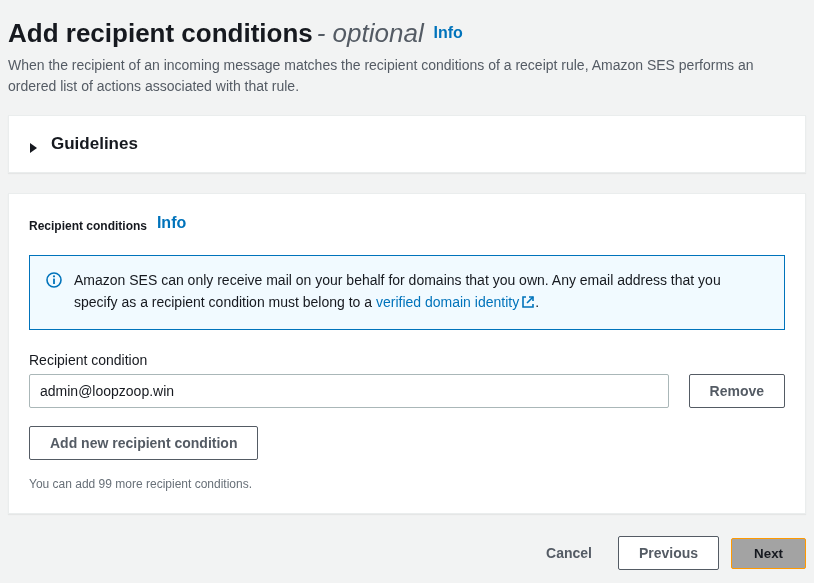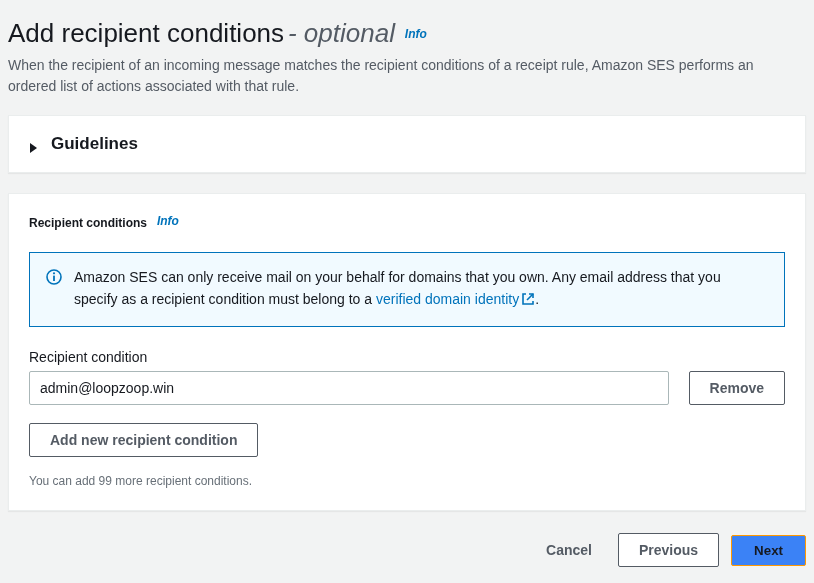--- a/index.html
+++ b/index.html
@@ -9,37 +9,36 @@
       color: #16191f;
       font-size: 14px;
       padding: 8px;
       width: 814px;
     }
     .page-header {
       padding: 10px 0 14px 0;
     }
     .page-title {
       font-size: 26px;
-      font-weight: 400;
+      font-weight: 700;
       color: #16191f;
       display: inline;
     }
     .page-title-optional {
       font-style: italic;
       font-weight: 400;
       color: #545b64;
     }
     .info-link {
-      font-size: 12px;
+      font-size: 16px;
       color: #0073bb;
       font-weight: 700;
       cursor: pointer;
       margin-left: 6px;
       vertical-align: 4px;
-      font-style: italic;
     }
     .page-desc {
       color: #545b64;
       font-size: 14px;
       line-height: 1.5;
       margin-top: 6px;
       max-width: 790px;
     }
     .panel {
       background: #ffffff;
@@ -149,21 +148,21 @@
     .btn-link {
       background: transparent;
       border: none;
       color: #545b64;
       font-weight: 700;
       font-size: 14px;
       cursor: pointer;
       padding: 8px 14px;
     }
     .btn-primary {
-      background: #3b82f6;
+      background: #a3a3a3;
       border: 1px solid #ff9900;
       color: #16191f;
       font-weight: 700;
       padding: 7px 22px;
       border-radius: 2px;
       cursor: pointer;
     }
   </style>
 </head>
 <body>

